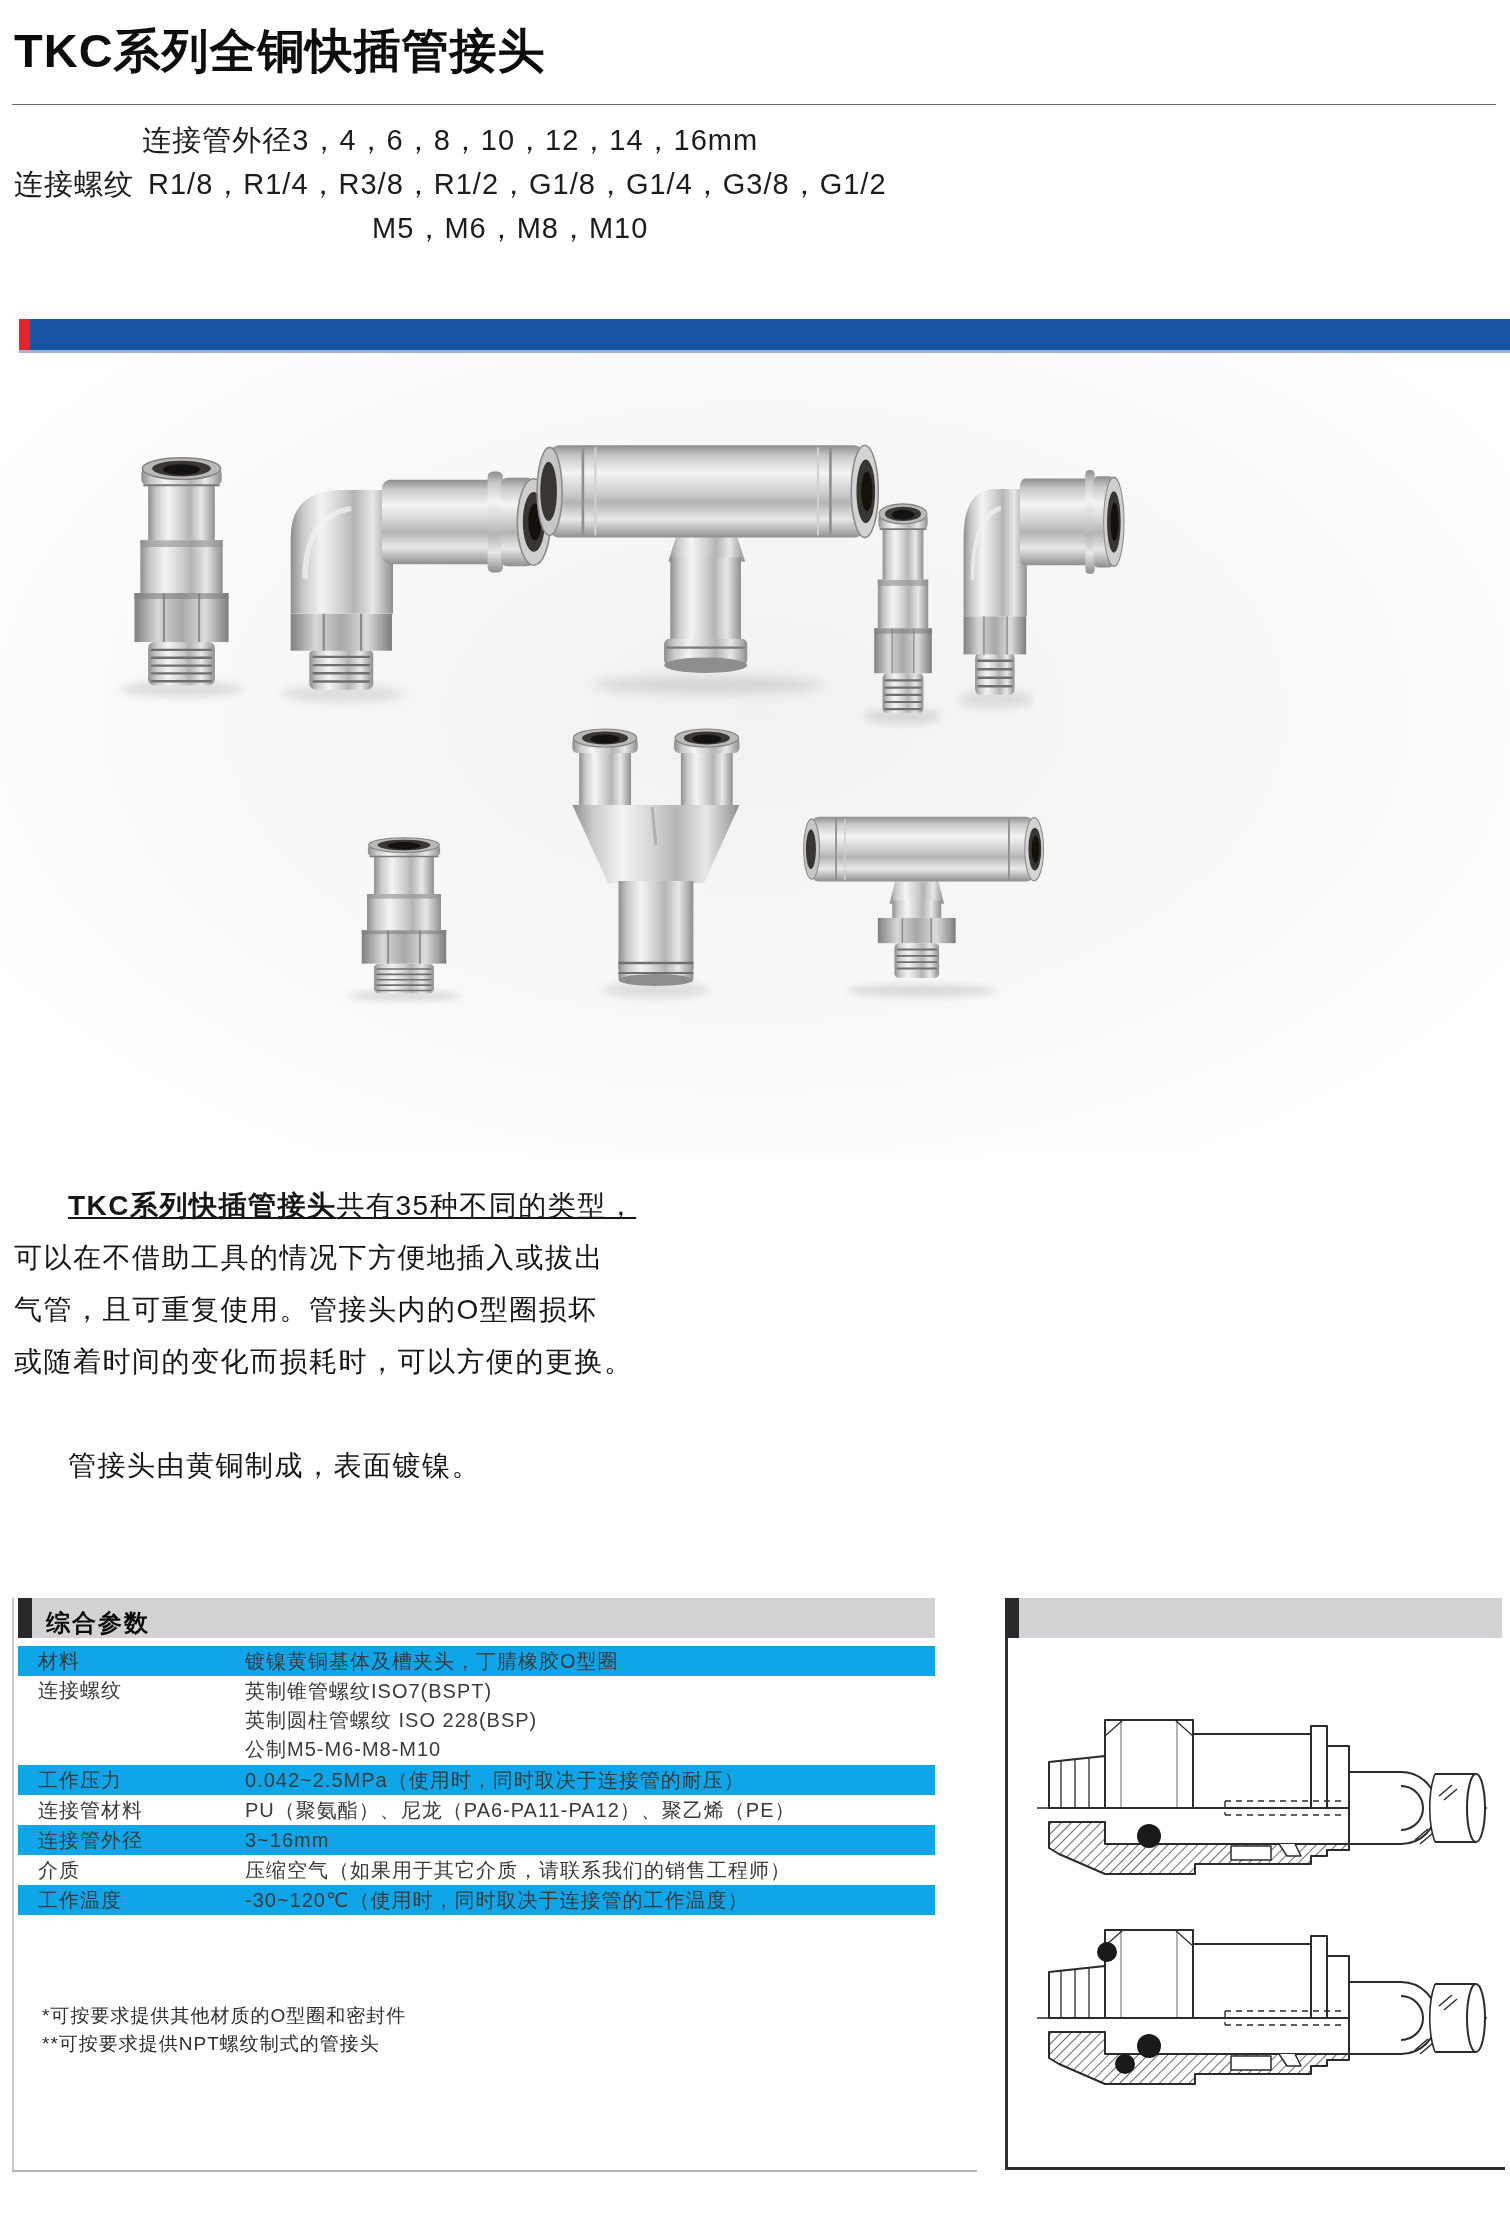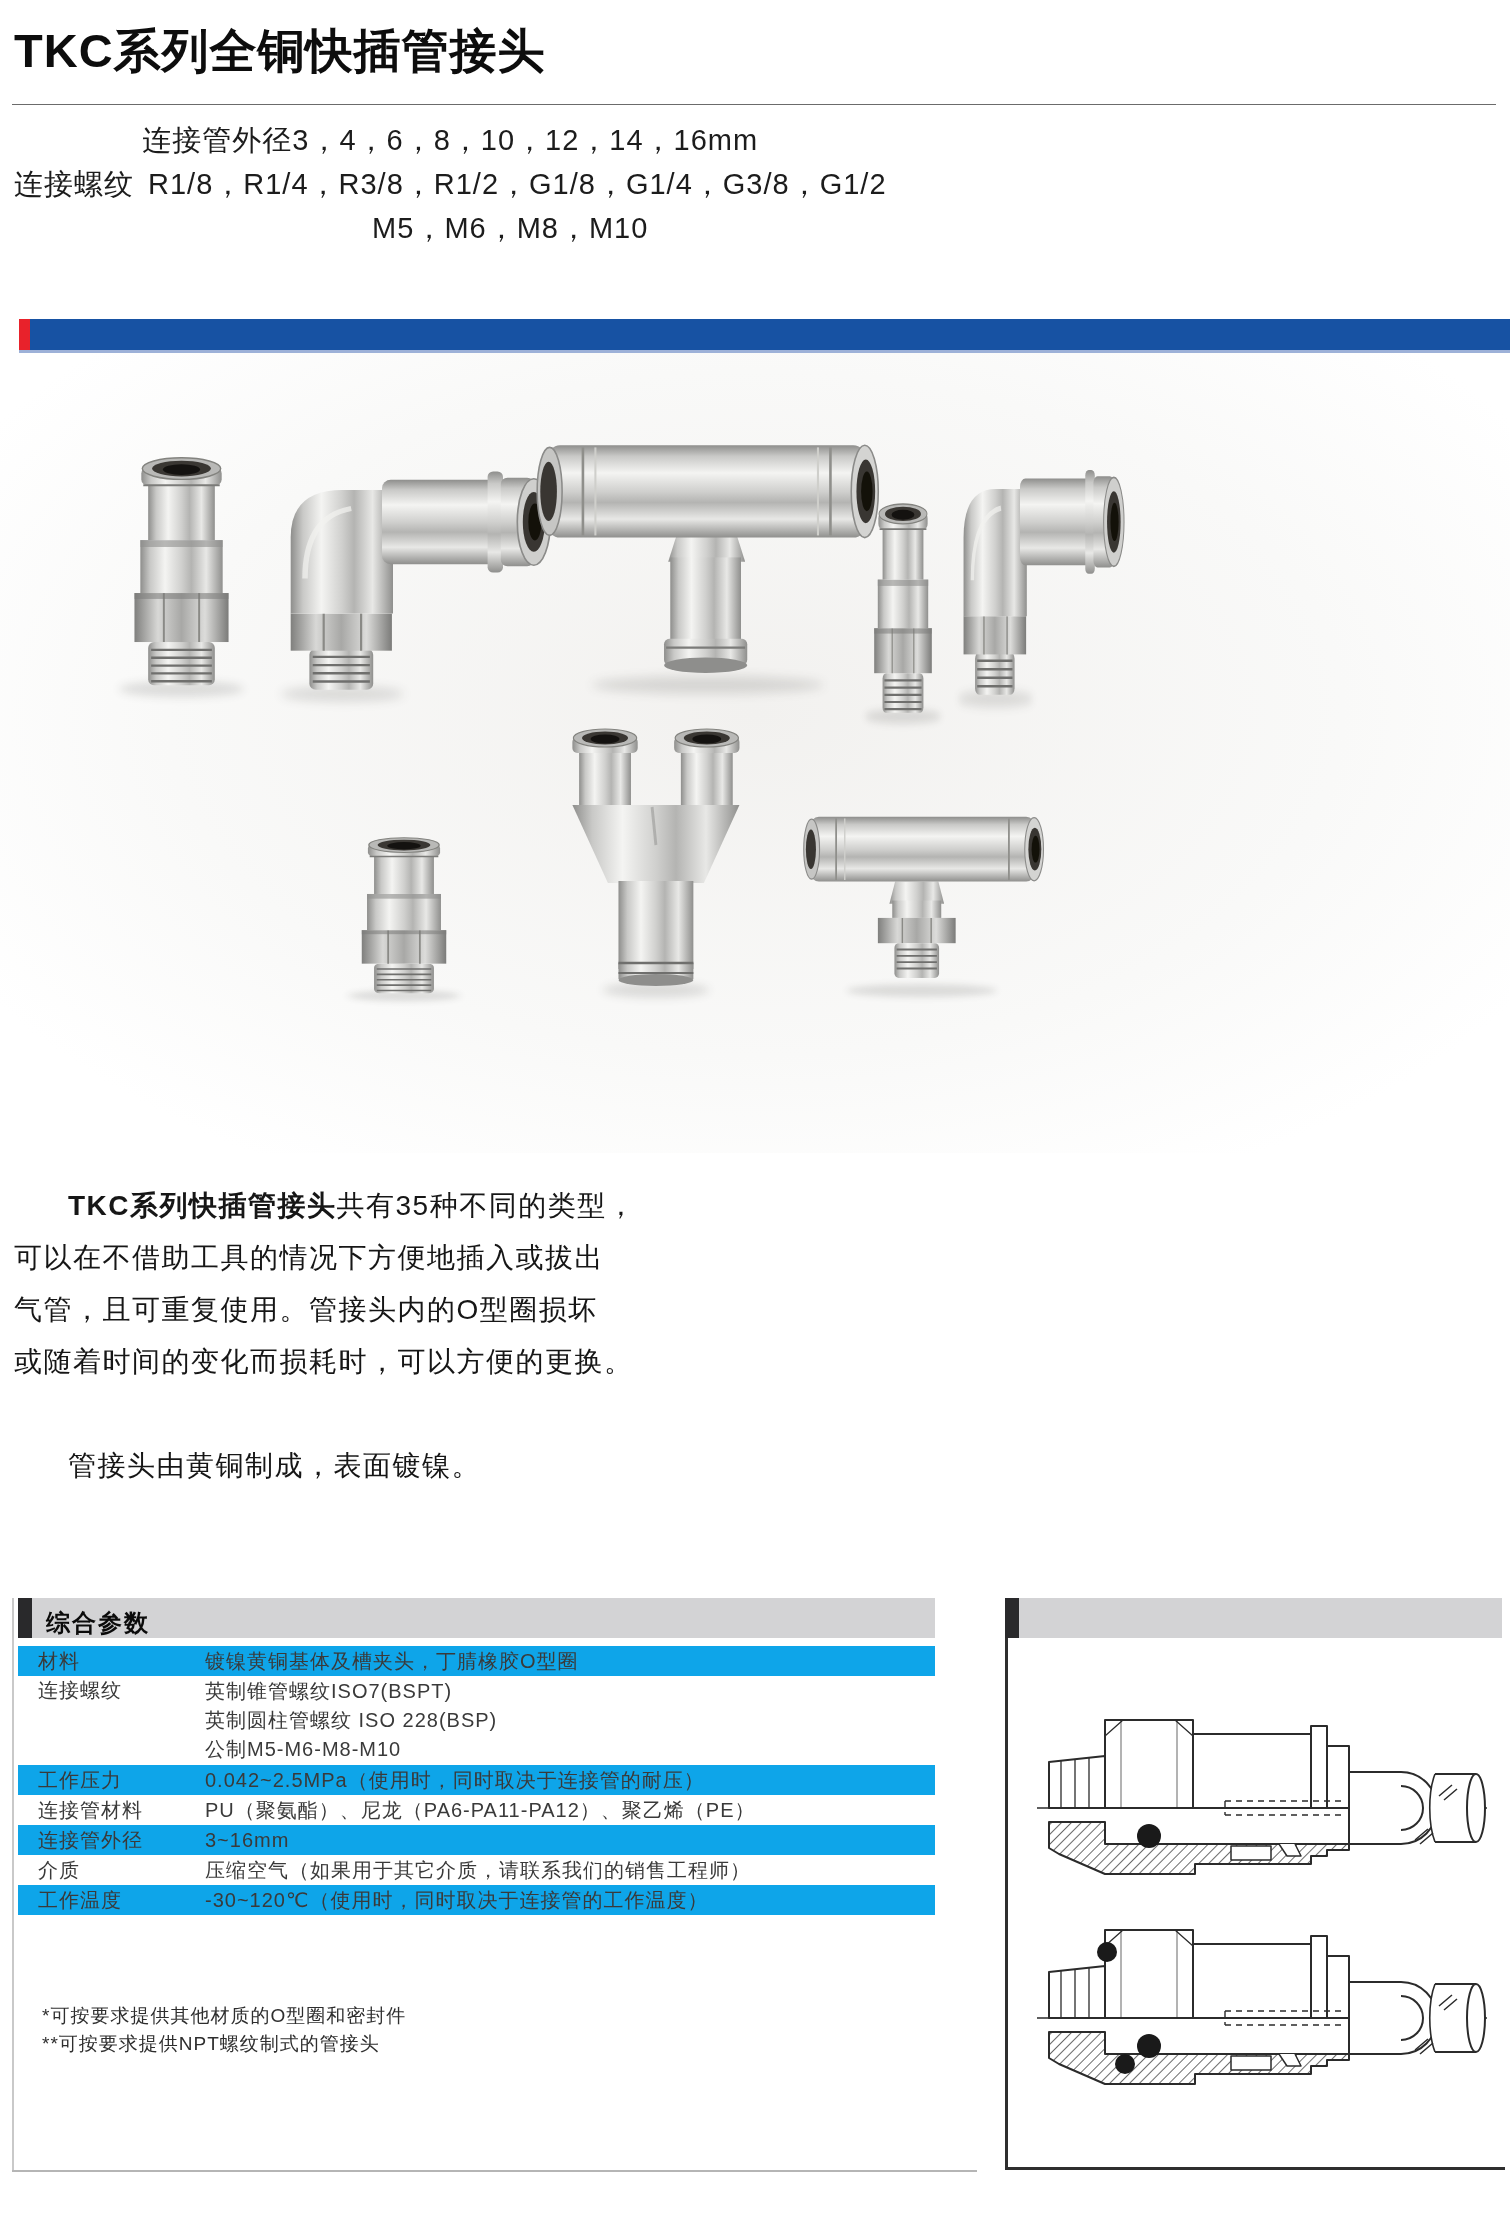--- a/index.html
+++ b/index.html
@@ -27,37 +27,37 @@
   .accent-blue{flex:1;background:#1752a3;}
 
   
   .hero{left:0;top:353px;width:1510px;height:800px;
     background:radial-gradient(ellipse at 50% 45%, #f2f1ef 0%, #f9f9f8 55%, #ffffff 85%);}
   .hero svg{display:block;}
   .sh{fill:#2a2a28;opacity:.14;filter:url(#blur);}
 
   
   .desc{left:14px;top:1180px;width:700px;font-size:28px;line-height:52px;color:#161616;letter-spacing:1.5px;}
-  .desc .l1{padding-left:54px;}
+  .desc .l1{padding-left:54px;text-decoration:underline;}
   .desc b{font-weight:bold;}
   .desc .p2{margin-top:52px;padding-left:54px;}
 
   
   .lpanel-vline{left:12px;top:1598px;width:2px;height:574px;background:#c9c9c9;}
   .lpanel-bline{left:12px;top:2170px;width:965px;height:2px;background:#b5b5b5;}
   .sec-accent{width:14px;height:40px;background:#29292b;}
   .sec-accent.l{left:18px;top:1598px;}
   .sec-bar-l{left:32px;top:1598px;width:903px;height:40px;background:#d3d3d5;}
   .sec-title{left:46px;top:1598px;height:49px;display:flex;align-items:center;
     font-size:24px;font-weight:bold;color:#0b0b0b;letter-spacing:2px;}
   .ptable{left:18px;top:1646px;width:917px;font-size:20px;color:#3a3a3a;letter-spacing:1px;}
   .prow{display:flex;align-items:center;min-height:30px;}
   .prow.shaded{background:#0ea5e9;}
   .prow .plabel{width:187px;padding-left:20px;box-sizing:border-box;flex:none;}
-  .prow .pvalue{flex:1;white-space:pre-line;line-height:29px;}
+  .prow .pvalue{flex:1;white-space:pre-line;line-height:29px;margin-left:40px;}
   .prow.multi{align-items:flex-start;padding:1px 0;}
   .footnotes{left:42px;top:2002px;font-size:19px;line-height:28px;color:#2e2e2e;letter-spacing:1px;}
 
   
   .sec-accent.r{left:1005px;top:1598px;}
   .sec-bar-r{left:1019px;top:1598px;width:483px;height:40px;background:#d3d3d5;}
   .rpanel-vline{left:1005px;top:1638px;width:3px;height:532px;background:#2e2e2e;}
   .rpanel-bline{left:1005px;top:2167px;width:500px;height:3px;background:#2e2e2e;}
   .draw-art{left:1005px;top:1648px;}
 </style>

